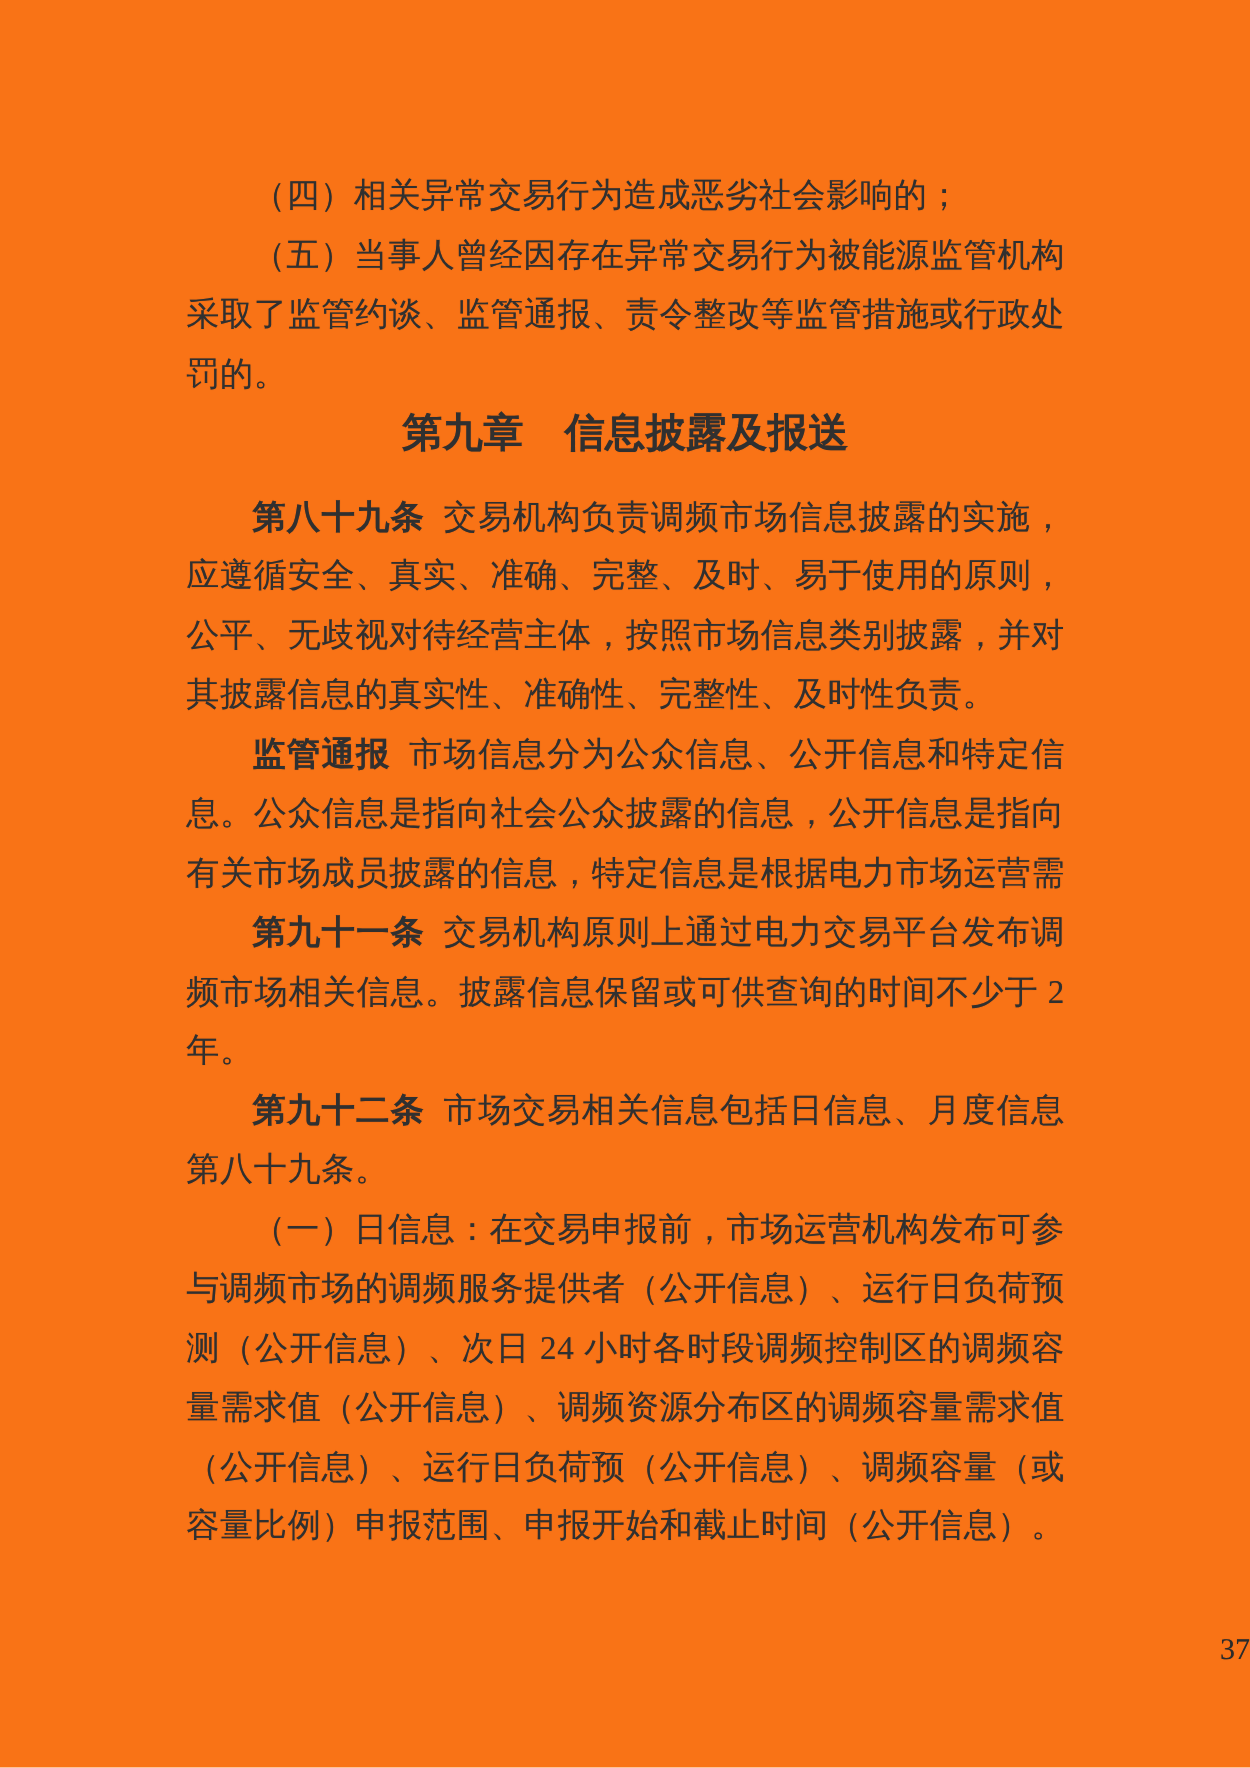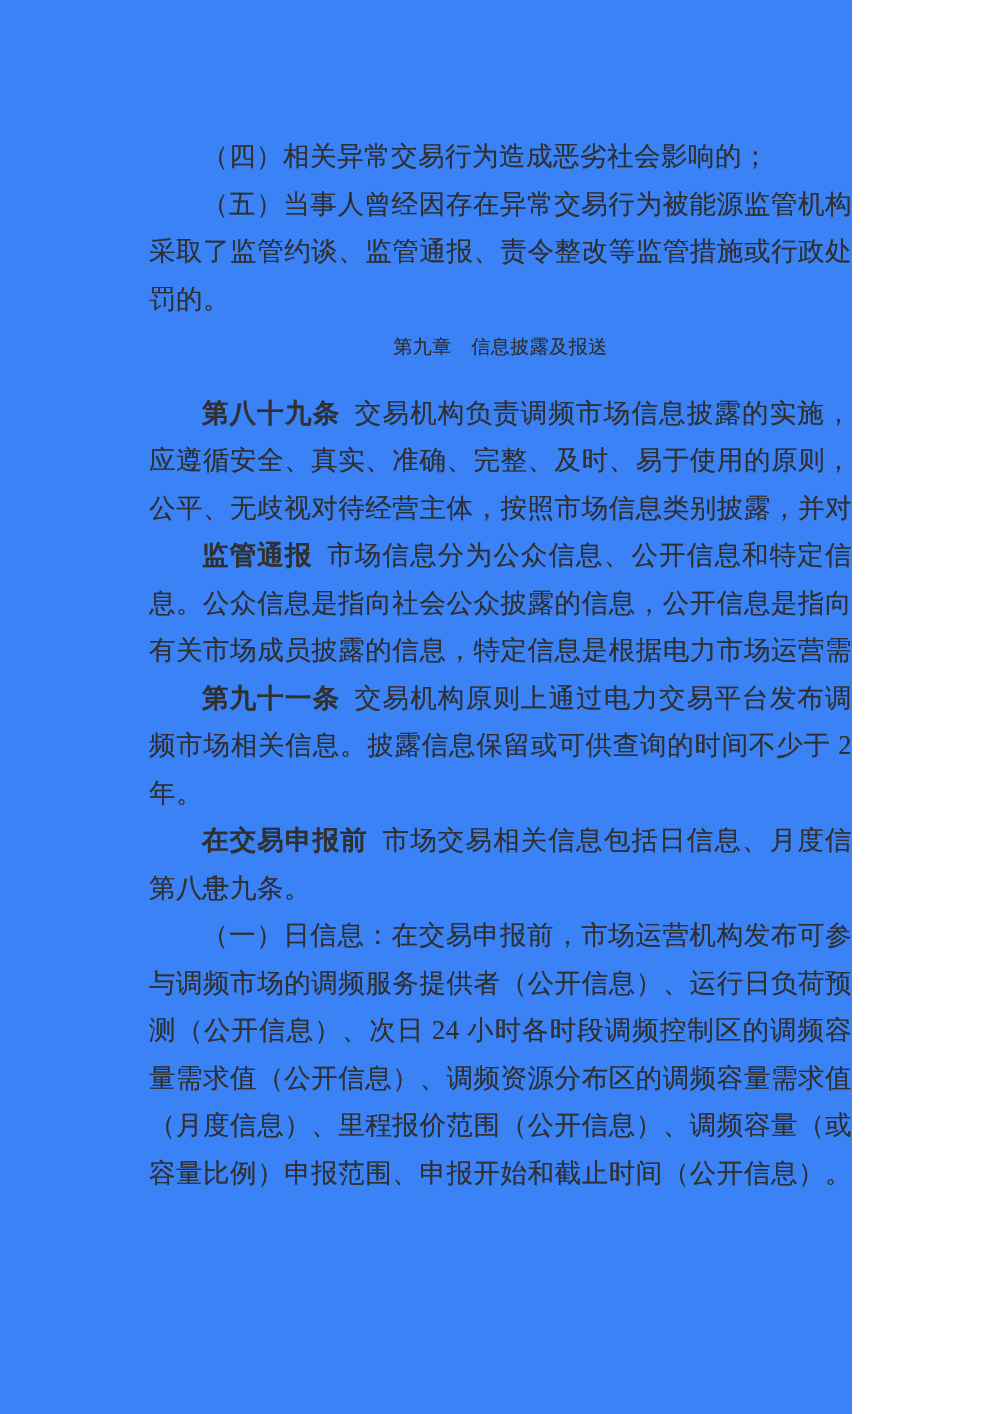--- a/index.html
+++ b/index.html
@@ -2,23 +2,23 @@
 <html><head>
 <meta charset="utf-8">
 <style>
   html, body {
     margin: 0;
     padding: 0;
     background: #ffffff;
   }
   .page {
     position: relative;
-    width: 852px;
+    width: 1000px;
     height: 1414px;
-    background: #3b82f6;
+    background: #f97316;
     overflow: hidden;
     font-family: "Liberation Serif", "DejaVu Serif", serif;
     color: #303030;
   }
   .doc-body {
     position: absolute;
     left: 149px;
     top: 133px;
     width: 703px;
   }
@@ -33,22 +33,22 @@
     letter-spacing: 0.5px;
     text-shadow: 0 0 0.6px rgba(48,48,48,0.55);
   }
   .line.justify {
     text-align-last: justify;
   }
   .line.indent {
     padding-left: 53px;
   }
   .line.heading {
-    font-weight: normal;
-    font-size: 19px;
+    font-weight: bold;
+    font-size: 32px;
     text-align: left;
     text-align-last: center;
     padding-left: 0;
     margin-bottom: 19px;
   }
   .line b.artnum {
     font-weight: bold;
     margin-right: 0.55em;
   }
   .page-number {
@@ -69,29 +69,30 @@
 <div class="page">
   <div class="doc-body" id="doc-body">
       <div class="line indent">（四）相关异常交易行为造成恶劣社会影响的；</div>
       <div class="line indent justify">（五）当事人曾经因存在异常交易行为被能源监管机构</div>
       <div class="line justify">采取了监管约谈、监管通报、责令整改等监管措施或行政处</div>
       <div class="line">罚的。</div>
       <div class="line heading">第九章　信息披露及报送</div>
       <div class="line indent justify"><b class="artnum">第八十九条</b><span>交易机构负责调频市场信息披露的实施，</span></div>
       <div class="line justify">应遵循安全、真实、准确、完整、及时、易于使用的原则，</div>
       <div class="line justify">公平、无歧视对待经营主体，按照市场信息类别披露，并对</div>
+      <div class="line">其披露信息的真实性、准确性、完整性、及时性负责。</div>
       <div class="line indent justify"><b class="artnum">监管通报</b><span>市场信息分为公众信息、公开信息和特定信</span></div>
       <div class="line justify">息。公众信息是指向社会公众披露的信息，公开信息是指向</div>
       <div class="line justify">有关市场成员披露的信息，特定信息是根据电力市场运营需</div>
       <div class="line indent justify"><b class="artnum">第九十一条</b><span>交易机构原则上通过电力交易平台发布调</span></div>
       <div class="line justify">频市场相关信息。披露信息保留或可供查询的时间不少于 2</div>
       <div class="line">年。</div>
-      <div class="line indent justify"><b class="artnum">在交易申报前</b><span>市场交易相关信息包括日信息、月度信息</span></div>
+      <div class="line indent justify"><b class="artnum">第九十二条</b><span>市场交易相关信息包括日信息、月度信息</span></div>
       <div class="line">第八十九条。</div>
       <div class="line indent justify">（一）日信息：在交易申报前，市场运营机构发布可参</div>
       <div class="line justify">与调频市场的调频服务提供者（公开信息）、运行日负荷预</div>
       <div class="line justify">测（公开信息）、次日 24 小时各时段调频控制区的调频容</div>
       <div class="line justify">量需求值（公开信息）、调频资源分布区的调频容量需求值</div>
-      <div class="line justify">（月度信息）、里程报价范围（公开信息）、调频容量（或</div>
+      <div class="line justify">（公开信息）、运行日负荷预（公开信息）、调频容量（或</div>
       <div class="line justify">容量比例）申报范围、申报开始和截止时间（公开信息）。</div>
     </div>
   <div class="page-number">37</div>
 </div>
 
 </body></html>

